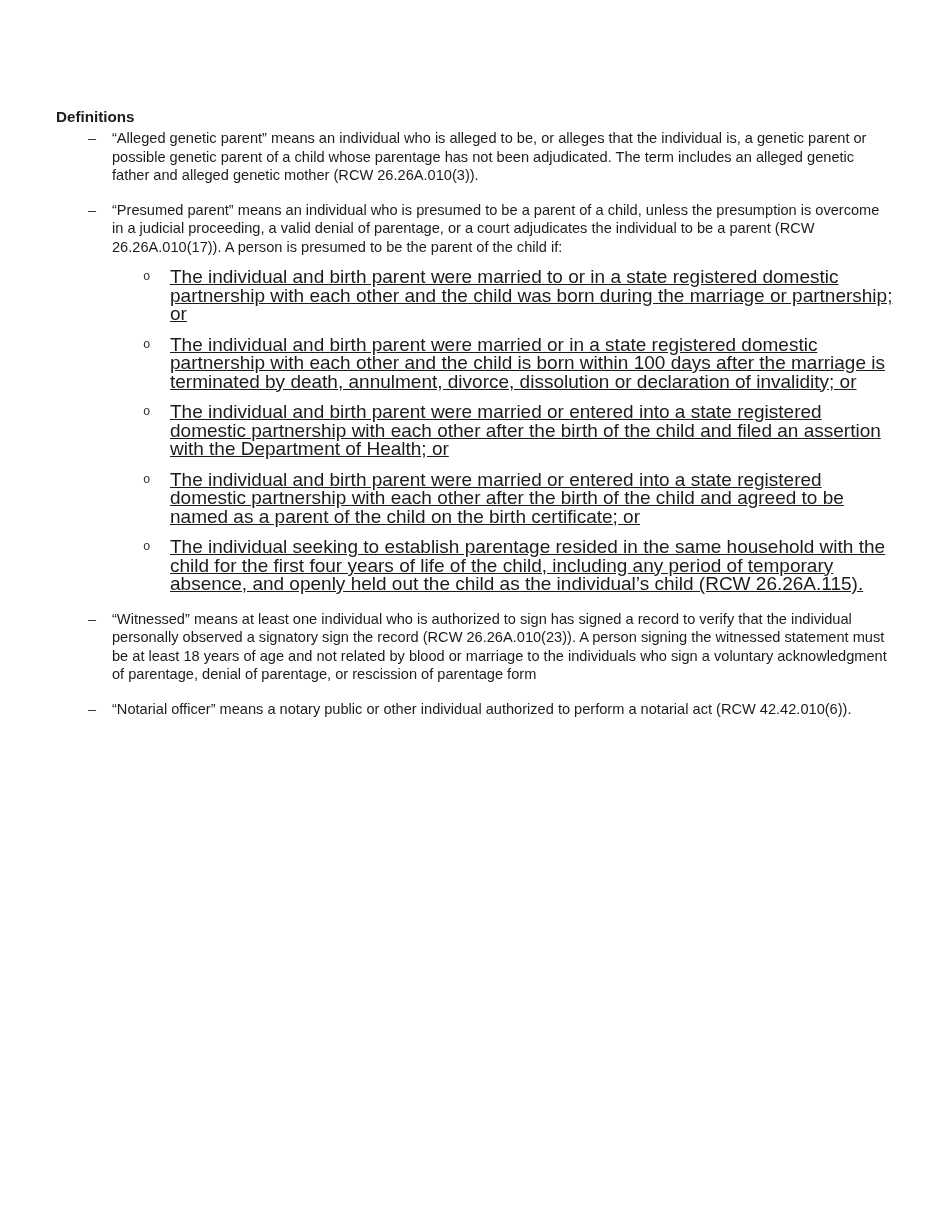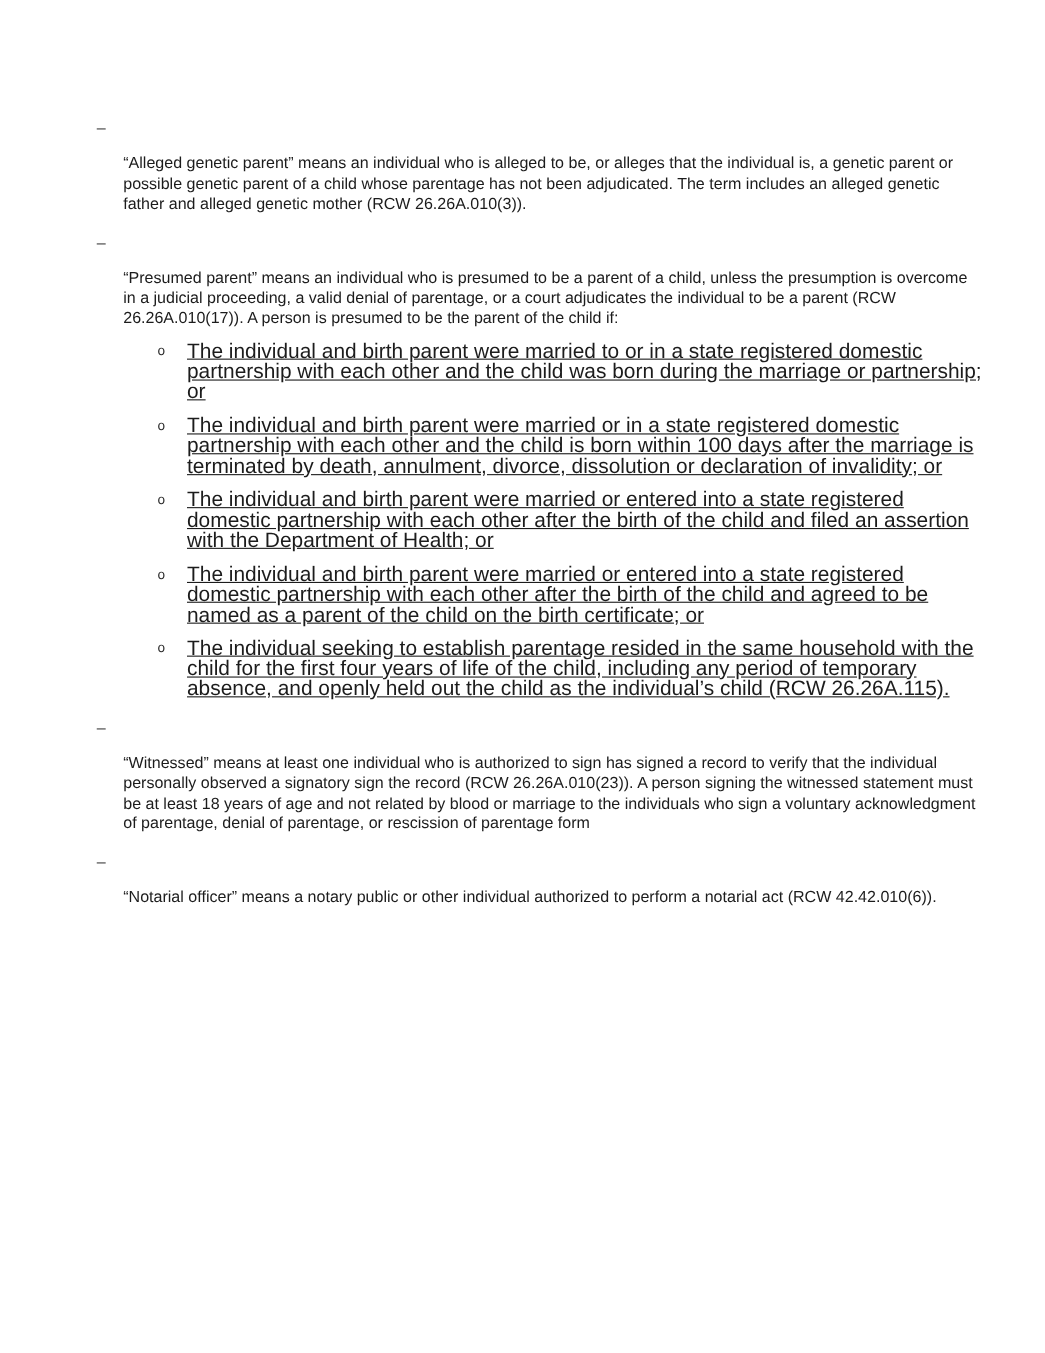--- a/index.html
+++ b/index.html
@@ -34,21 +34,20 @@
     line-height: 18.5px;
   }
   .def-item .marker {
     flex: 0 0 24px;
     width: 24px;
     color: #3a3a3a;
   }
   .def-body {
     flex: 1;
     min-width: 0;
-    margin-top: 32px;
   }
   .def-text {
     font-size: 14.6px;
     line-height: 18.5px;
   }
   .sub-item {
     display: flex;
     margin: 12px 0 0 31px;
   }
   .sub-item .sub-marker {
@@ -69,20 +68,21 @@
     margin: 0;
     font-size: 14.6px;
     line-height: 18.5px;
     font-weight: bold;
   }
 </style>
 </head>
 <body>
 
 <div class="page">
+  <h1 class="heading">Definitions</h1>
 
   <div id="definitions-list">
       <div class="def-item">
         <span class="marker">–</span>
         <div class="def-body">
           <div class="def-text">“Alleged genetic parent” means an individual who is alleged to be, or alleges that the individual is, a genetic parent or possible genetic parent of a child whose parentage has not been adjudicated. The term includes an alleged genetic father and alleged genetic mother (RCW 26.26A.010(3)).</div>
         </div>
       </div>
       <div class="def-item">
         <span class="marker">–</span>

